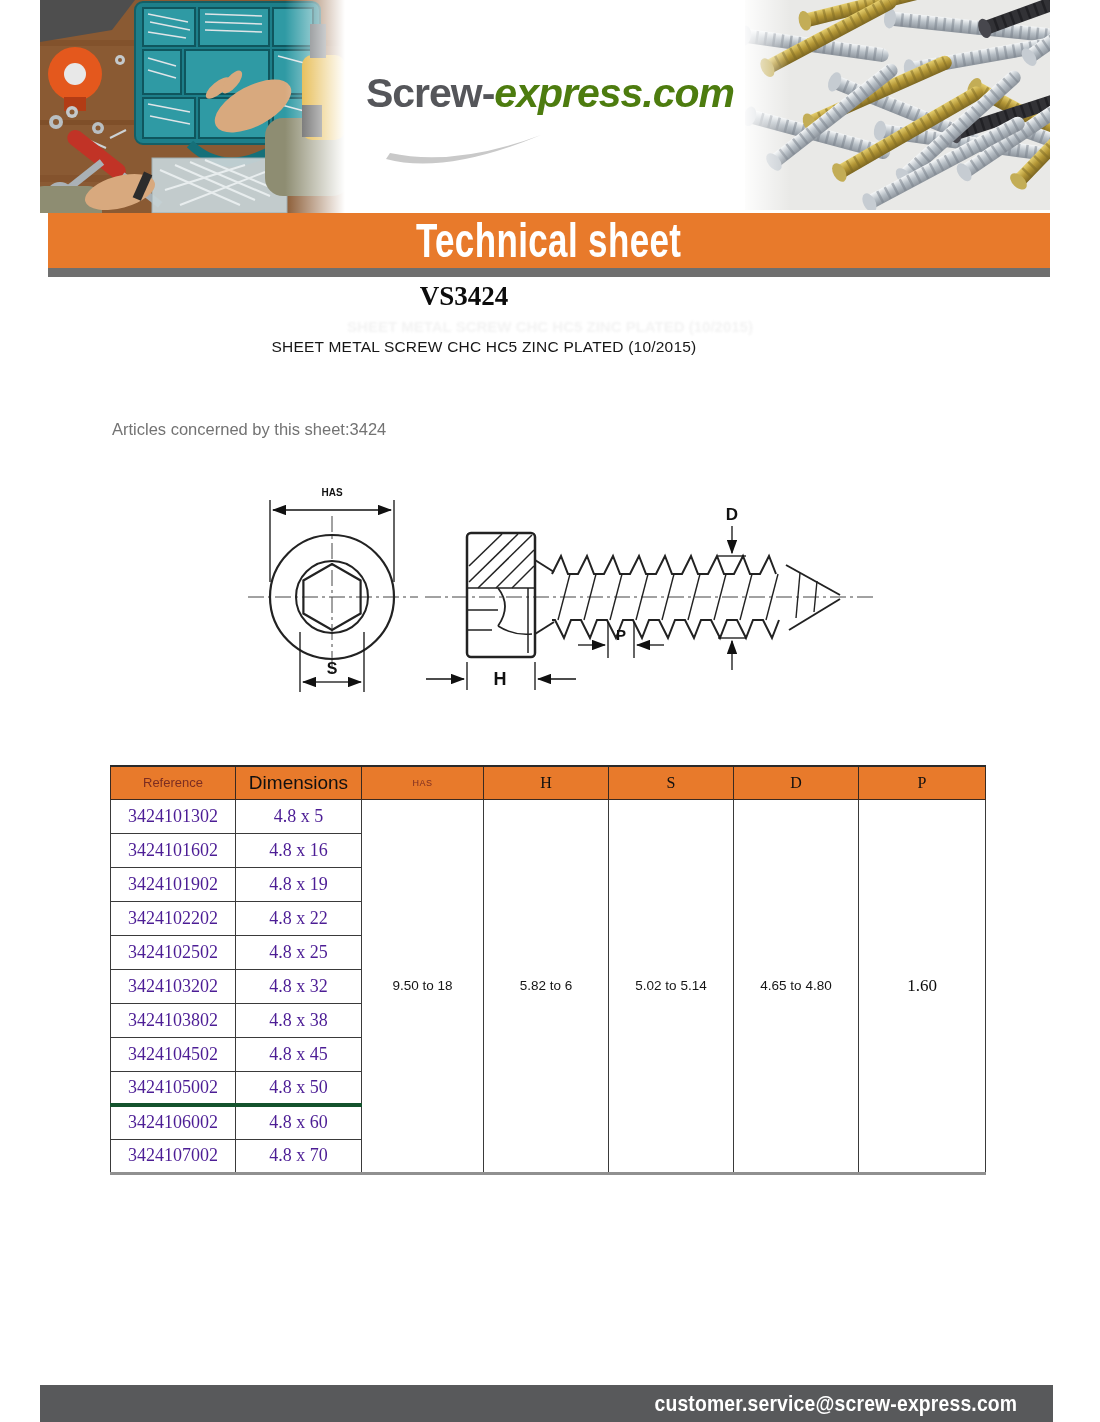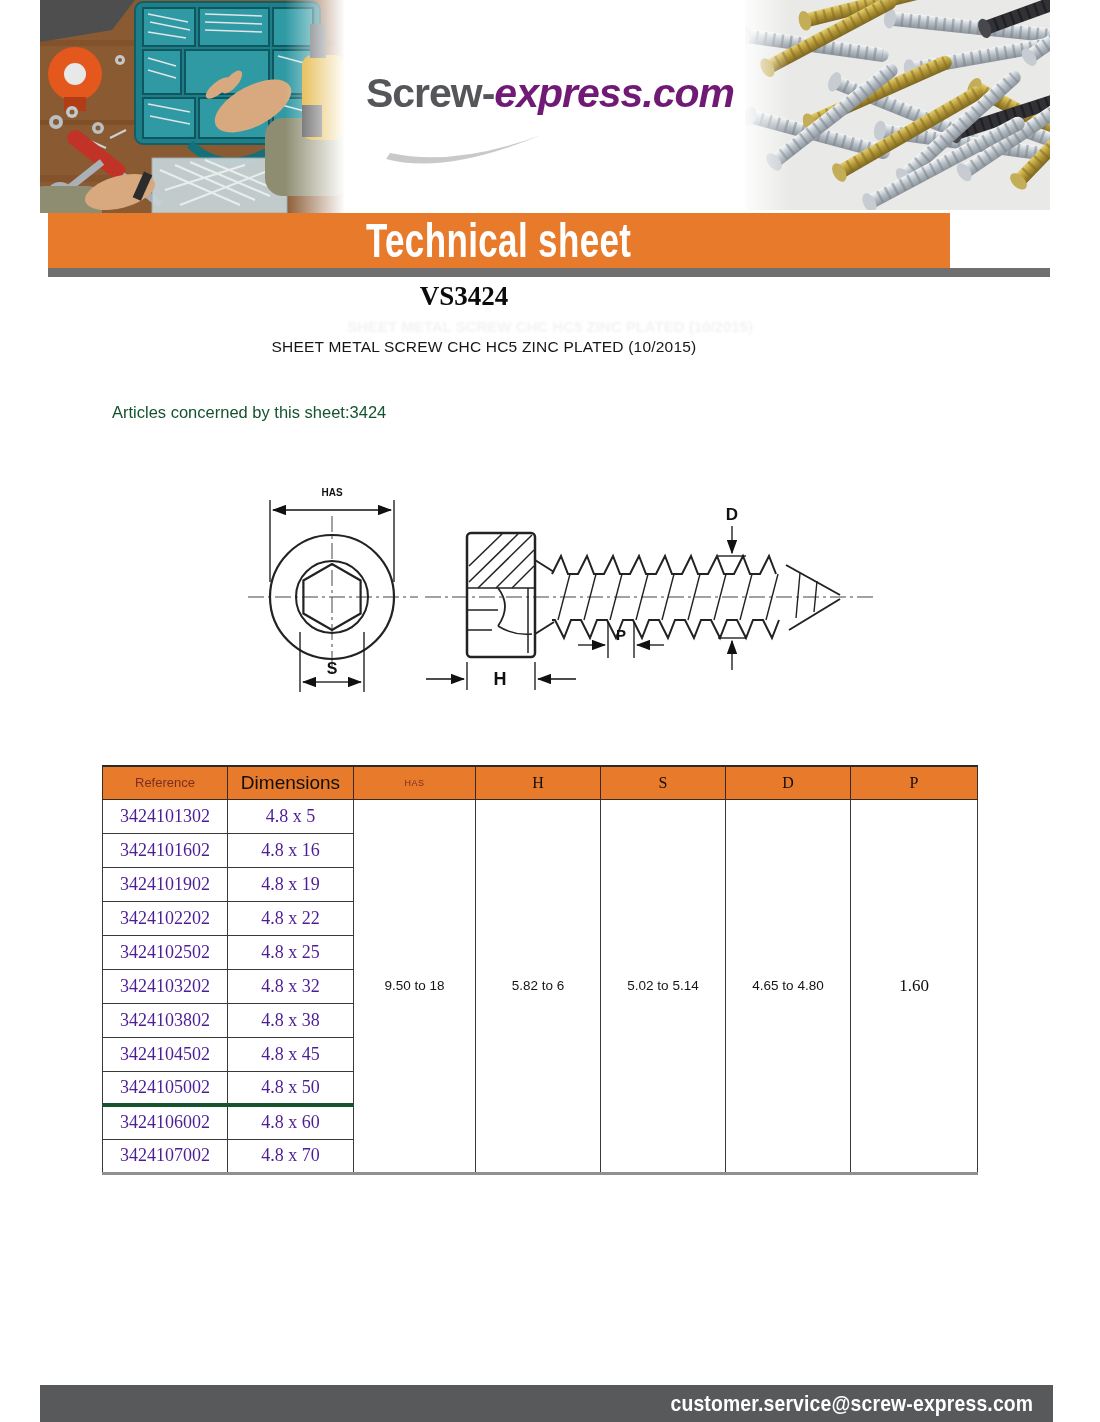--- a/index.html
+++ b/index.html
@@ -14,25 +14,25 @@
   .photo-left  { left:40px;  width:305px; height:213px; }
   .photo-right { left:745px; width:305px; height:210px; }
   .photo svg { width:100%; height:100%; display:block; }
 
   .logo {
     position:absolute; left:352px; top:70px; width:396px;
     text-align:center; white-space:nowrap;
     font-size:41px; font-weight:bold; letter-spacing:-1px;
   }
   .logo .l1 { color:#55565a; }
-  .logo .l2 { color:#701a75; font-style:italic; }
+  .logo .l2 { color:#4d7c0f; font-style:italic; }
   .logo-swoosh { position:absolute; left:383px; top:128px; width:165px; height:48px; }
 
   .banner {
-    position:absolute; left:48px; top:213px; width:902px; height:55px;
+    position:absolute; left:48px; top:213px; width:1002px; height:55px;
     background:#e87a2b; text-align:center; line-height:55px;
   }
   .banner span {
     display:inline-block; transform:scale(0.76,1.06); transform-origin:center;
     color:#ffffff; font-weight:bold; font-size:46px; letter-spacing:0.5px;
   }
   .banner-underline {
     position:absolute; left:48px; top:268px; width:1002px; height:9px; background:#6f6f6f;
   }
 
@@ -44,31 +44,31 @@
   }
   .doc-subtitle {
     position:absolute; left:0; top:338px; width:968px; text-align:center;
     font-size:15.5px; letter-spacing:0.2px; color:#161616;
   }
   .doc-subtitle-ghost {
     position:absolute; left:0; top:318px; width:1100px; text-align:center;
     font-size:15px; font-weight:bold; color:#888; opacity:0.10; filter:blur(1px);
   }
   .articles-note {
-    position:absolute; left:112px; top:403px; font-size:16.5px; color:#14532d;
+    position:absolute; left:112px; top:420px; font-size:16.5px; color:#737373;
   }
 
   
   .diagram { position:absolute; left:240px; top:470px; width:640px; height:250px; }
   .diagram svg { width:100%; height:100%; display:block; }
   .dim-label { font-family:"Liberation Sans",sans-serif; font-weight:bold; fill:#111; }
 
   
   .spec-table {
-    position:absolute; left:102px; top:765px; width:875px;
+    position:absolute; left:110px; top:765px; width:875px;
     border-collapse:collapse; table-layout:fixed;
     border-top:2px solid #2a2a2a; border-bottom:3px solid #909090;
     border-left:1px solid #8d8d8d; border-right:1px solid #b8b8b8;
   }
   .spec-table th, .spec-table td { text-align:center; vertical-align:middle; }
   .spec-table thead th {
     height:33px; background:#e87a2b; border:1px solid #3a2a20;
   }
   .h-sans-sm { font-size:13px; font-weight:normal; color:#7c2d21; }
   .h-sans-xs { font-size:9px;  font-weight:normal; color:#7c2d21; letter-spacing:0.5px; }
@@ -76,21 +76,21 @@
   .h-serif    { font-family:"Liberation Serif","DejaVu Serif",serif; font-weight:normal; font-size:16px; color:#101010; }
   .spec-table tbody td { border:1px solid #3a3a3a; height:34px; background:#ffffff; }
   .c-ref, .c-dim { font-family:"Liberation Serif","DejaVu Serif",serif; font-size:18px; color:#4c1d95; }
   .m-val { font-size:13.5px; color:#151515; }
   .m-p   { font-family:"Liberation Serif","DejaVu Serif",serif; font-size:17px; color:#0c0c0c; }
   tr.thick-top td.c-ref, tr.thick-top td.c-dim { border-top:4px solid #14532d;margin-left:36px; }
 
   
   .footer-bar {
     position:absolute; left:40px; top:1385px; width:1013px; height:37px;
-    background:#58595b; text-align:right; line-height:37px; padding-right:20px;
+    background:#58595b; text-align:right; line-height:37px; padding-right:36px;
   }
   .footer-bar span {
     display:inline-block; transform:scaleX(0.88); transform-origin:right center;
     color:#ffffff; font-weight:bold; font-size:22px; letter-spacing:0.2px;
   }
 </style>
 </head>
 <body>
 
 <div class="photo photo-left">

